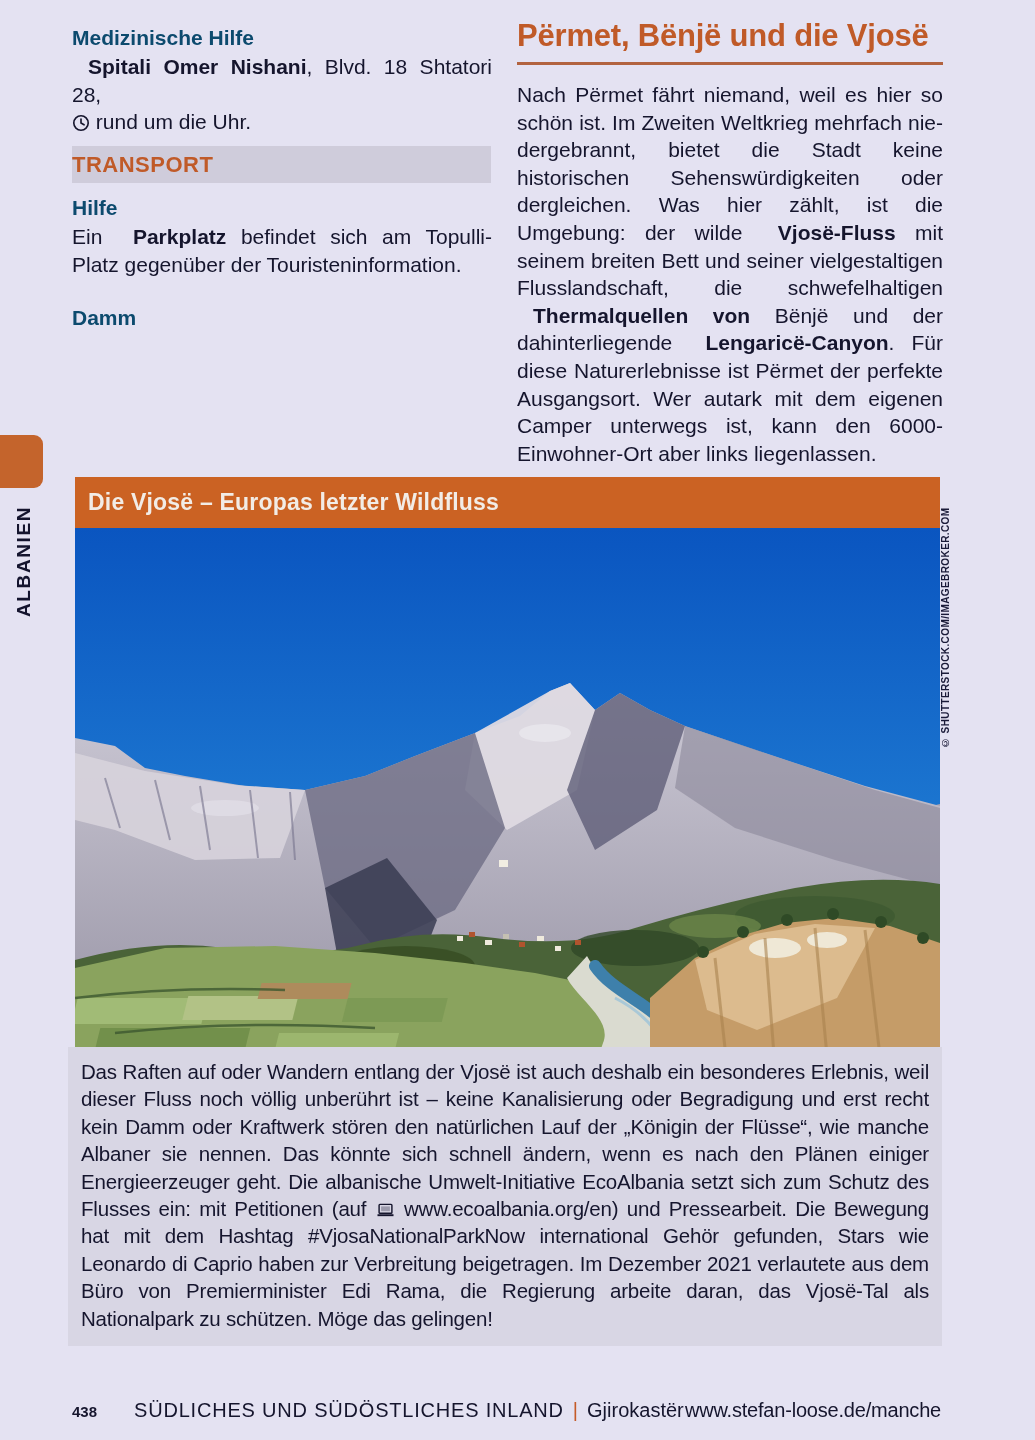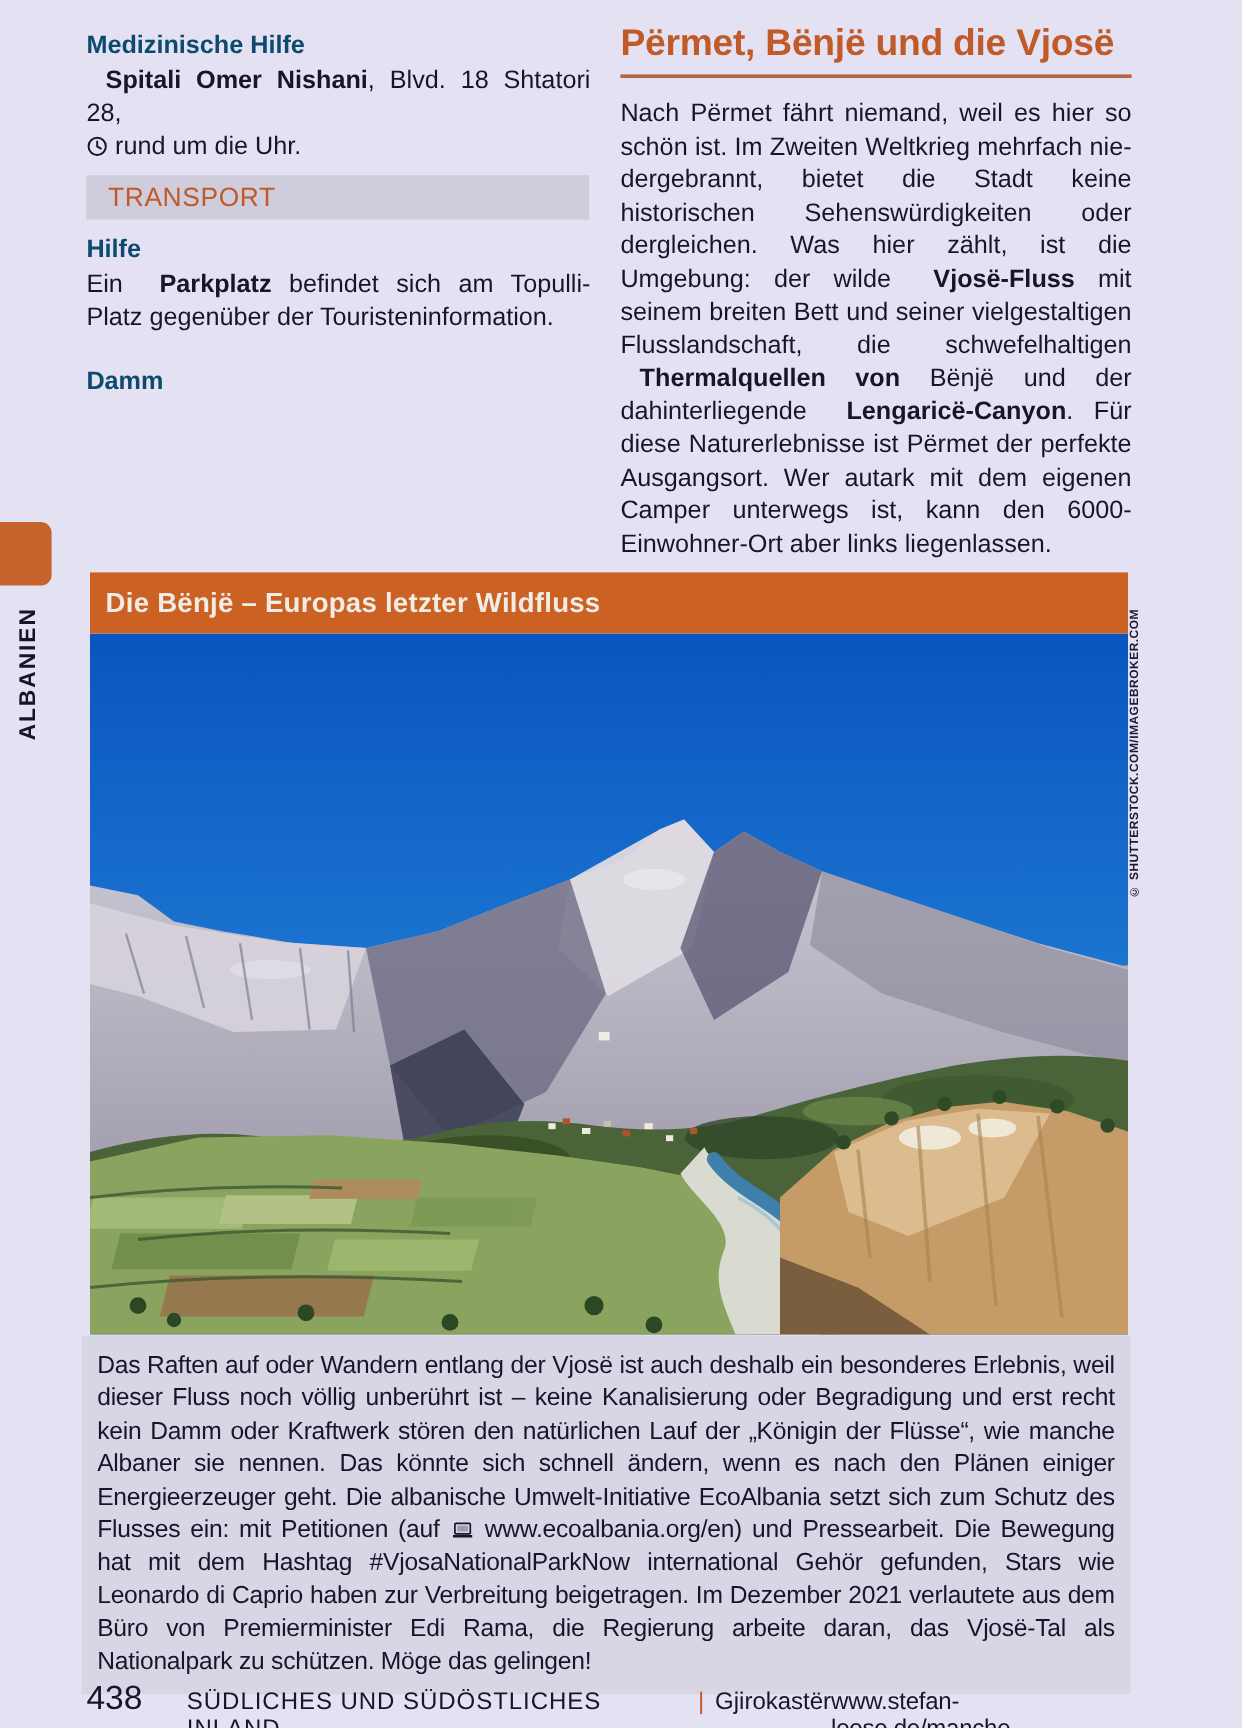--- a/index.html
+++ b/index.html
@@ -10,21 +10,21 @@
   .edge-tab{position:absolute;left:0;top:435px;width:43px;height:53px;background:#c4642c;border-radius:0 9px 9px 0;}
   .side-label{position:absolute;left:13px;top:506px;writing-mode:vertical-rl;transform:rotate(180deg);
     font-weight:bold;font-size:19px;letter-spacing:1.6px;color:#14142e;}
 
   
   .col{position:absolute;width:420px;}
   .col p{margin:0;font-size:21px;line-height:27.5px;text-align:justify;hyphens:manual;}
   .subhead{margin:0 0 3px 0;font-size:21px;font-weight:bold;color:#0c4a6e;}
   .med-block{left:72px;top:26px;}
   .transport-bar{position:absolute;left:72px;top:146px;width:419px;height:37px;background:#cfccdb;
-    color:#c05a28;font-weight:normal;font-size:22px;line-height:37px;padding-left:18px;box-sizing:border-box;letter-spacing:.5px;}
+    color:#c05a28;font-weight:bold;font-size:22px;line-height:37px;padding-left:0;box-sizing:border-box;letter-spacing:.5px;}
   .auto-block{left:72px;top:196px;}
   .busse-block{left:72px;top:306px;}
 
   .right-col{position:absolute;left:517px;top:18px;width:426px;}
   .article-title{margin:0;font-size:31px;line-height:36px;font-weight:bold;color:#c05a28;letter-spacing:-.2px;}
   .title-rule{height:3px;background:#b26340;margin-top:8px;}
   .right-col p{margin:16px 0 0 0;font-size:21px;line-height:27.6px;text-align:justify;hyphens:manual;}
 
   .b{font-weight:bold;margin-left:16px;}
   .inline-icon{display:inline-block;vertical-align:-2px;color:#15152d;}
@@ -32,27 +32,27 @@
   [data-name="clock-icon"]{width:18px;height:18px;vertical-align:-3px;}
   [data-name="laptop-icon"]{width:21px;height:16px;vertical-align:-2px;}
 
   
   .box-header{position:absolute;left:75px;top:477px;width:865px;height:51px;background:#cb6223;color:#f2ece6;
     font-weight:bold;font-size:23px;line-height:51px;padding-left:13px;box-sizing:border-box;letter-spacing:.2px;}
   .photo{position:absolute;left:75px;top:528px;width:865px;height:584px;}
   .photo svg{display:block;width:100%;height:100%;}
   .photo-credit{position:absolute;left:940px;top:530px;height:218px;writing-mode:vertical-rl;transform:rotate(180deg);
     font-size:10px;font-weight:bold;letter-spacing:.4px;color:#1a1a38;white-space:nowrap;}
-  .caption-box{position:absolute;left:68px;top:1113px;width:874px;background:#d8d6e4;box-sizing:border-box;
+  .caption-box{position:absolute;left:68px;top:1047px;width:874px;background:#d8d6e4;box-sizing:border-box;
     padding:11px 13px 14px 13px;}
   .caption-box p{margin:0;font-size:20.5px;line-height:27.4px;text-align:justify;letter-spacing:-.2px;hyphens:manual;}
 
   
   .footer{position:absolute;left:72px;top:1399px;width:869px;display:flex;align-items:baseline;font-size:20px;}
-  .footer .pageno{font-weight:normal;font-size:28px;margin-right:37px;}
+  .footer .pageno{font-weight:bold;font-size:15px;margin-right:37px;}
   .footer .section{letter-spacing:.8px;}
   .footer .sep{color:#c55b28;margin:0 9px;}
   .footer .url{margin-left:auto;letter-spacing:-.2px;}
 </style>
 </head>
 <body>
 
 <div class="page" data-name="guidebook-page">
 
   <div class="edge-tab" data-name="chapter-edge-tab"></div>
@@ -76,21 +76,21 @@
   <div class="col busse-block" data-name="busse-block">
     <h4 class="subhead" data-name="busse-heading">Damm</h4>
   </div>
 
   <div class="right-col" data-name="article">
     <h1 class="article-title" data-name="article-title">Përmet, Bënjë und die Vjosë</h1>
     <div class="title-rule" data-name="title-rule"></div>
     <p data-name="article-body"><span>Nach Përmet fährt niemand, weil es hier so schön ist. Im Zweiten Weltkrieg mehrfach nie­dergebrannt, bietet die Stadt keine historischen Sehenswürdigkeiten oder dergleichen. Was hier zählt, ist die Umgebung: der wilde </span><span class="b">Vjosë-Fluss</span><span> mit seinem breiten Bett und seiner vielge­staltigen Flusslandschaft, die schwefelhaltigen </span><span class="b">Thermalquellen von</span><span> Bënjë und der dahinterlie­gende </span><span class="b">Lengaricë-Canyon</span><span>. Für diese Naturerleb­nisse ist Përmet der perfekte Ausgangsort. Wer autark mit dem eigenen Camper unterwegs ist, kann den 6000-Einwohner-Ort aber links liegen­lassen.</span></p>
   </div>
 
-  <div class="box-header" data-name="feature-box-header">Die Bënjë – Europas letzter Wildfluss</div>
+  <div class="box-header" data-name="feature-box-header">Die Vjosë – Europas letzter Wildfluss</div>
 
   <div class="photo" data-name="vjose-valley-photo">
     <svg viewBox="0 0 865 584" preserveAspectRatio="none" data-name="vjose-valley-photo-illustration">
       <defs>
         <linearGradient id="sky" x1="0" y1="0" x2="0" y2="1">
           <stop offset="0" stop-color="#0a55c0"></stop>
           <stop offset="0.55" stop-color="#1e7ad2"></stop>
           <stop offset="1" stop-color="#66aae2"></stop>
         </linearGradient>
         <linearGradient id="rock" x1="0" y1="0" x2="0" y2="1">

